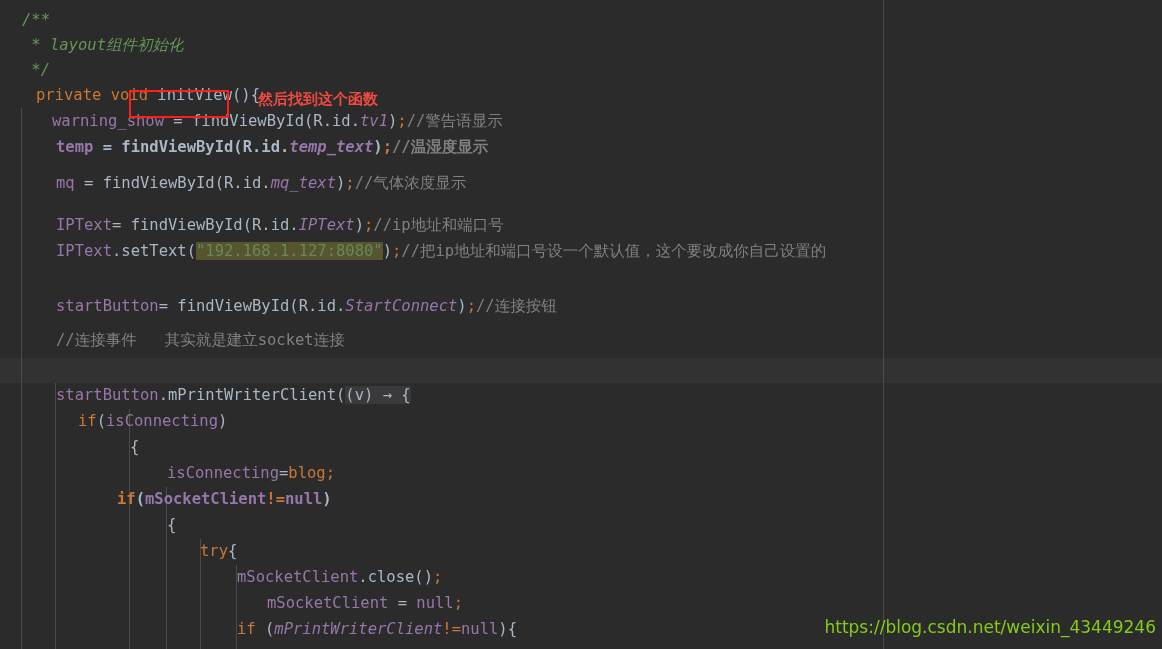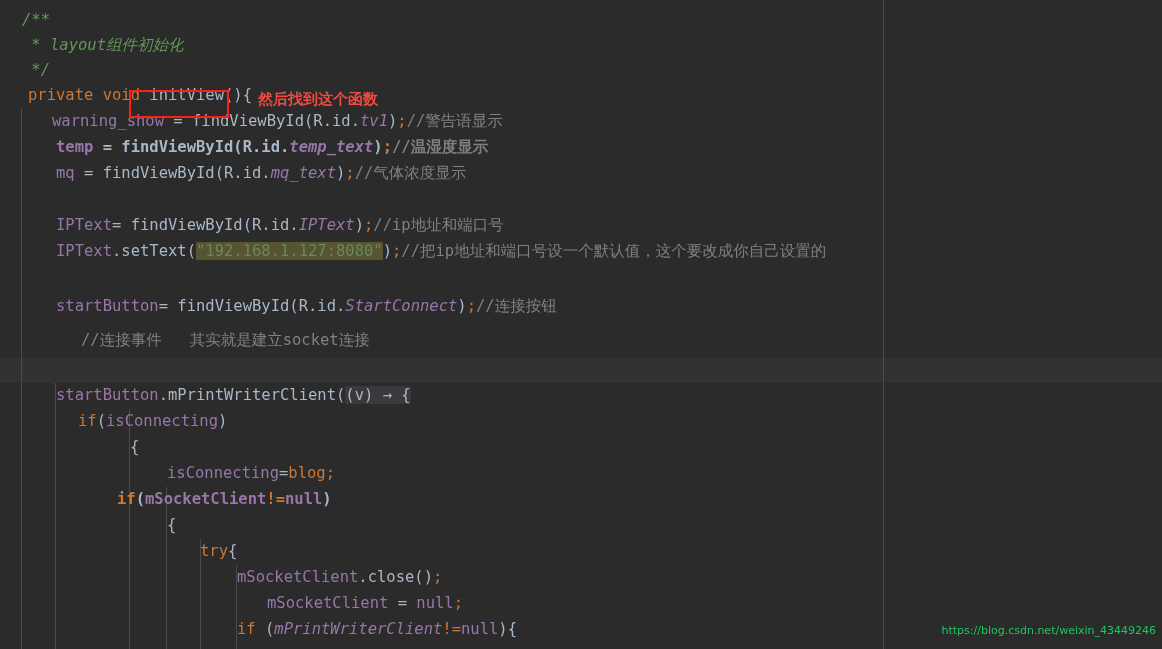--- a/index.html
+++ b/index.html
@@ -94,23 +94,23 @@
     font-weight: 700;
     line-height: 20px;
     white-space: pre;
   }
 
   
   .watermark {
     position: absolute;
     right: 6px;
     bottom: 12px;
-    color: #22c55e;
+    color: #84cc16;
     font-family: "DejaVu Sans", "Liberation Sans", sans-serif;
-    font-size: 11px;
+    font-size: 17px;
     letter-spacing: 0px;
     white-space: pre;
     margin-left: 47px;
   }
 </style>
 </head>
 <body>
 
 <div id="editor" style="background: rgb(43, 43, 43);">
 
@@ -124,31 +124,31 @@
       <div class="indent-guide" style="left: 200px; top: 539px; height: 110px;"></div>
       <div class="indent-guide" style="left: 236px; top: 565px; height: 84px;"></div>
     </div>
 
   <div class="right-margin-guide" style="background: rgb(75, 75, 75);"></div>
 
   <div class="code-layer" id="code-layer">
       <div class="line" style="top: 8px; padding-left: 22px;"><span class="t-comment-doc">/**</span></div>
       <div class="line" style="top: 33px; padding-left: 22px;"><span class="t-comment-doc"> * layout组件初始化</span></div>
       <div class="line" style="top: 58px; padding-left: 22px;"><span class="t-comment-doc"> */</span></div>
-      <div class="line" style="top: 83px; padding-left: 28px;"><span class="t-keyword">private void </span><span class="t-ident">initView</span><span class="t-punct">()</span><span class="t-punct">{</span></div>
+      <div class="line" style="top: 83px; padding-left: 36px;"><span class="t-keyword">private void </span><span class="t-ident">initView</span><span class="t-punct">()</span><span class="t-punct">{</span></div>
       <div class="line" style="top: 109px; padding-left: 52px;"><span class="t-field">warning_show</span><span class="t-plain"> = </span><span class="t-ident">findViewById</span><span class="t-punct">(</span><span class="t-plain">R.id.</span><span class="t-static">tv1</span><span class="t-punct">)</span><span class="t-keyword">;</span><span class="t-linecomment">//警告语显示</span></div>
       <div class="line" style="top: 135px; padding-left: 56px; font-weight: bold;"><span class="t-field">temp</span><span class="t-plain"> = </span><span class="t-ident">findViewById</span><span class="t-punct">(</span><span class="t-plain">R.id.</span><span class="t-static">temp_text</span><span class="t-punct">)</span><span class="t-keyword">;</span><span class="t-linecomment">//温湿度显示</span></div>
-      <div class="line" style="top: 161px; padding-left: 56px;"><span class="t-field">mq</span><span class="t-plain"> = </span><span class="t-ident">findViewById</span><span class="t-punct">(</span><span class="t-plain">R.id.</span><span class="t-static">mq_text</span><span class="t-punct">)</span><span class="t-keyword">;</span><span class="t-linecomment">//气体浓度显示</span></div>
+      <div class="line" style="top: 171px; padding-left: 56px;"><span class="t-field">mq</span><span class="t-plain"> = </span><span class="t-ident">findViewById</span><span class="t-punct">(</span><span class="t-plain">R.id.</span><span class="t-static">mq_text</span><span class="t-punct">)</span><span class="t-keyword">;</span><span class="t-linecomment">//气体浓度显示</span></div>
       <div class="line" style="top: 187px; padding-left: 56px;"></div>
       <div class="line" style="top: 213px; padding-left: 56px;"><span class="t-field">IPText</span><span class="t-plain">= </span><span class="t-ident">findViewById</span><span class="t-punct">(</span><span class="t-plain">R.id.</span><span class="t-static">IPText</span><span class="t-punct">)</span><span class="t-keyword">;</span><span class="t-linecomment">//ip地址和端口号</span></div>
       <div class="line" style="top: 239px; padding-left: 56px;"><span class="t-field">IPText</span><span class="t-plain">.</span><span class="t-ident">setText</span><span class="t-punct">(</span><span class="t-string hl-search">"192.168.1.127:8080"</span><span class="t-punct">)</span><span class="t-keyword">;</span><span class="t-linecomment">//把ip地址和端口号设一个默认值，这个要改成你自己设置的</span></div>
       <div class="line" style="top: 265px; padding-left: 56px;"></div>
       <div class="line" style="top: 291px; padding-left: 56px;"></div>
       <div class="line" style="top: 294px; padding-left: 56px;"><span class="t-field">startButton</span><span class="t-plain">= </span><span class="t-ident">findViewById</span><span class="t-punct">(</span><span class="t-plain">R.id.</span><span class="t-static">StartConnect</span><span class="t-punct">)</span><span class="t-keyword">;</span><span class="t-linecomment">//连接按钮</span></div>
-      <div class="line" style="top: 328px; padding-left: 56px; margin-left: 25px;"><span class="t-linecomment">//连接事件   其实就是建立socket连接</span></div>
+      <div class="line" style="top: 328px; padding-left: 56px;"><span class="t-linecomment">//连接事件   其实就是建立socket连接</span></div>
       <div class="line" style="top: 354px; padding-left: 56px;"></div>
       <div class="line" style="top: 383px; padding-left: 56px;"><span class="t-field">startButton</span><span class="t-plain">.</span><span class="t-ident">mPrintWriterClient</span><span class="t-punct">(</span><span class="t-plain hl-lambda">(v) → {</span></div>
       <div class="line" style="top: 409px; padding-left: 78px;"><span class="t-keyword">if</span><span class="t-punct">(</span><span class="t-field">isConnecting</span><span class="t-punct">)</span></div>
       <div class="line" style="top: 435px; padding-left: 130px;"><span class="t-punct">{</span></div>
       <div class="line" style="top: 461px; padding-left: 167px;"><span class="t-field">isConnecting</span><span class="t-plain">=</span><span class="t-keyword">blog</span><span class="t-keyword">;</span></div>
       <div class="line" style="top: 487px; padding-left: 117px; font-weight: bold;"><span class="t-keyword">if</span><span class="t-punct">(</span><span class="t-field">mSocketClient</span><span class="t-keyword">!=</span><span class="t-field">null</span><span class="t-punct">)</span></div>
       <div class="line" style="top: 513px; padding-left: 167px;"><span class="t-punct">{</span></div>
       <div class="line" style="top: 539px; padding-left: 200px;"><span class="t-keyword">try</span><span class="t-punct">{</span></div>
       <div class="line" style="top: 565px; padding-left: 237px;"><span class="t-field">mSocketClient</span><span class="t-plain">.</span><span class="t-ident">close</span><span class="t-punct">()</span><span class="t-keyword">;</span></div>
       <div class="line" style="top: 591px; padding-left: 237px; margin-left: 30px;"><span class="t-field">mSocketClient</span><span class="t-plain"> = </span><span class="t-field">null</span><span class="t-keyword">;</span></div>

